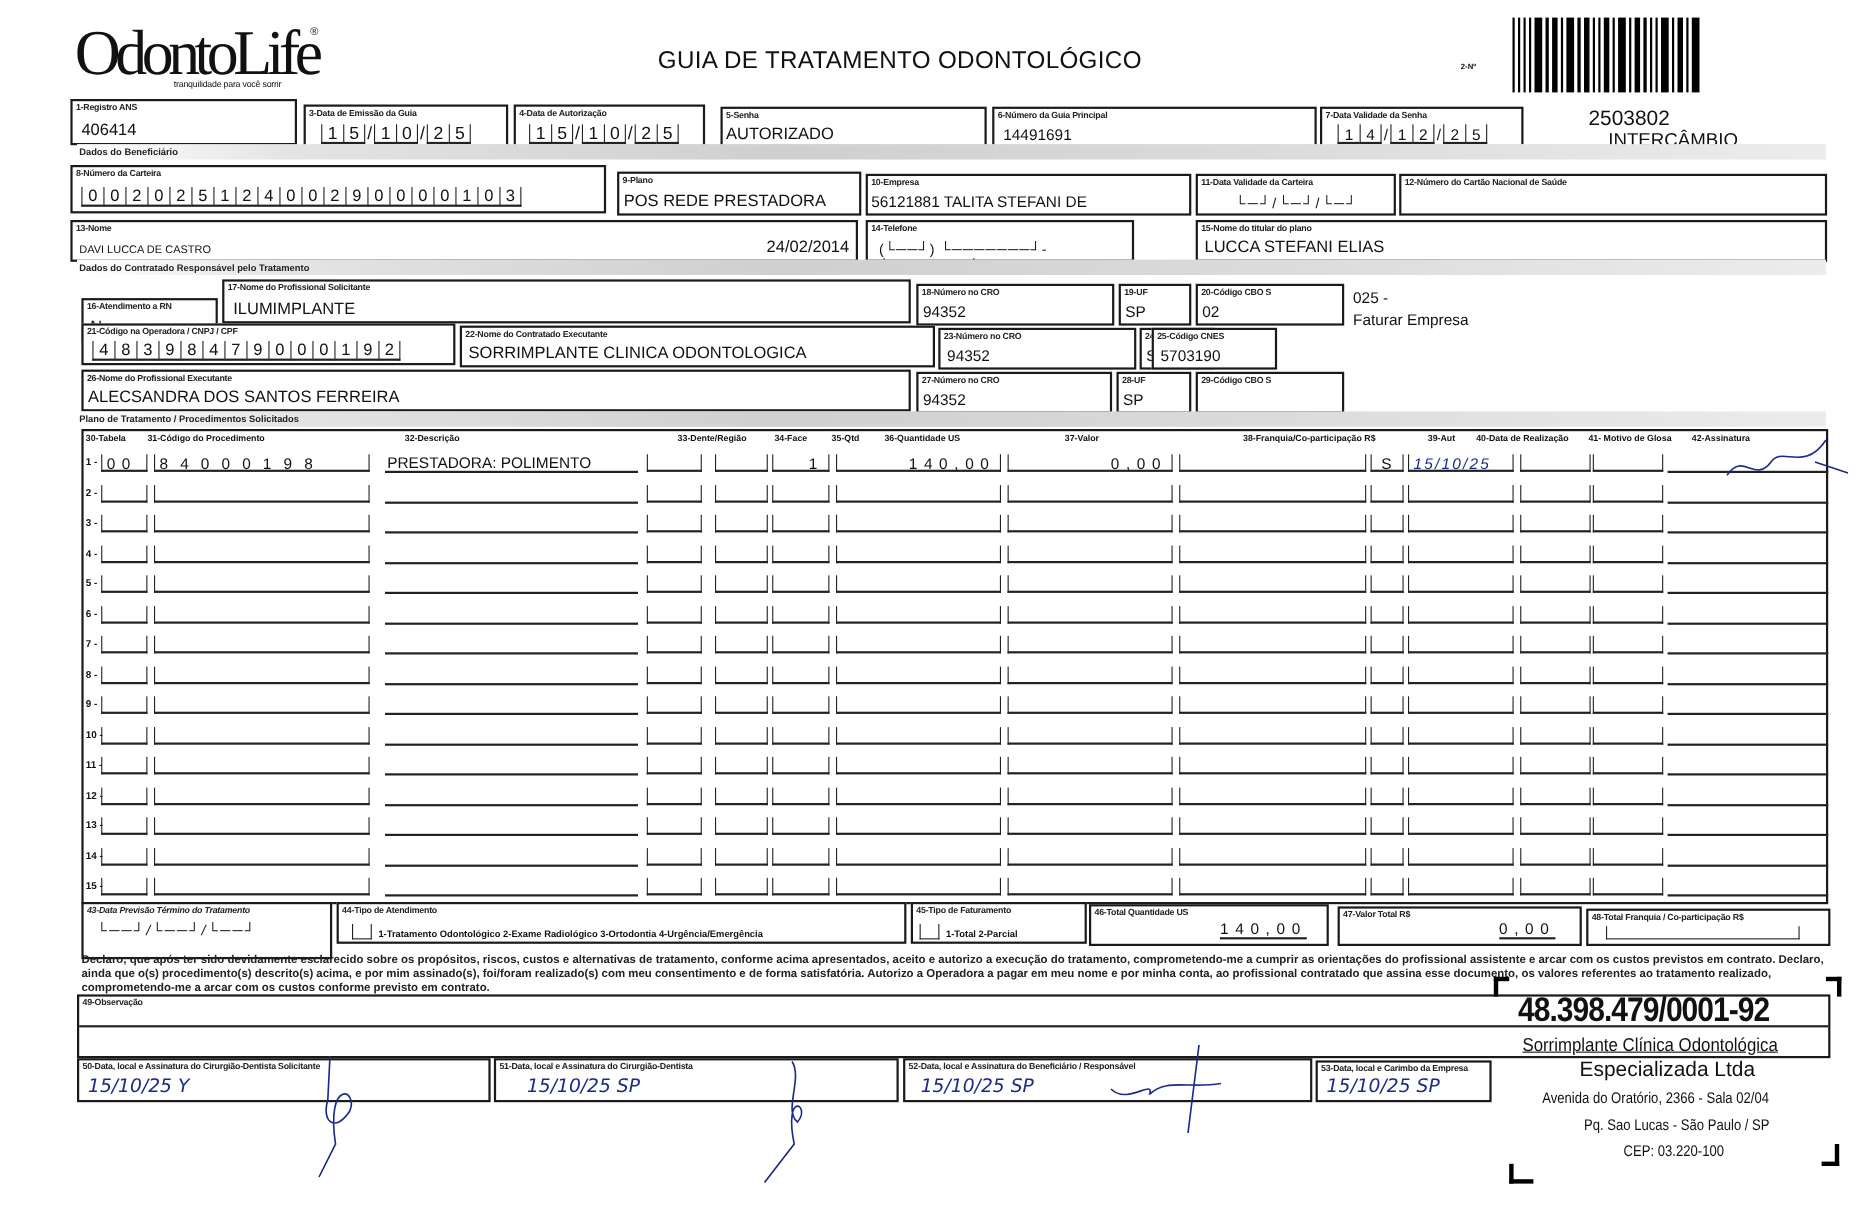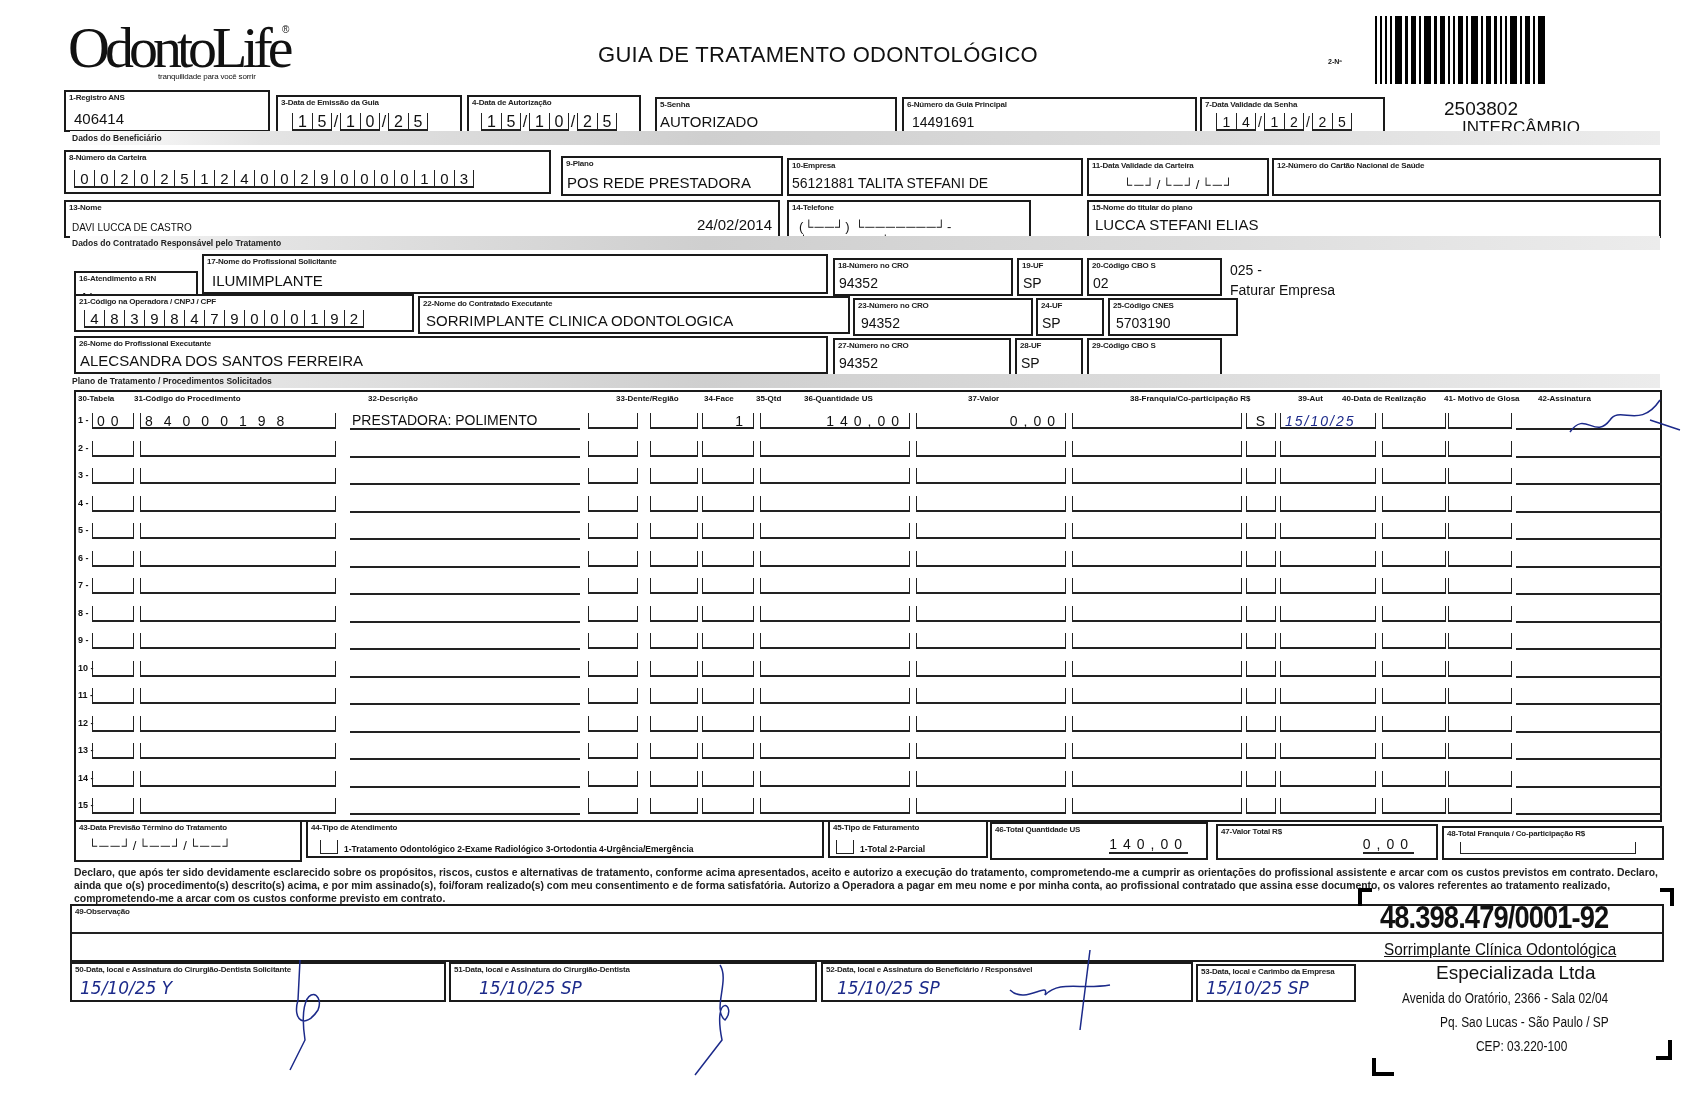--- a/index.html
+++ b/index.html
@@ -244,21 +244,21 @@
   <span class="val" style="font-size:15px;left:6px;">SORRIMPLANTE CLINICA ODONTOLOGICA</span>
 </div>
 <div class="box" style="left:853px;top:298px;width:180px;height:38px;">
   <span class="lbl">23-Número no CRO</span>
   <span class="val" style="font-size:14px;left:6px;">94352</span>
 </div>
 <div class="box" style="left:1036px;top:298px;width:68px;height:38px;">
   <span class="lbl">24-UF</span>
   <span class="val" style="font-size:14px;left:4px;">SP</span>
 </div>
-<div class="box" style="left:1108px;top:298px;width:130px;height:38px;">
+<div class="box" style="left:1047px;top:298px;width:114px;height:38px;">
   <span class="lbl">25-Código CNES</span>
   <span class="val" style="font-size:14px;left:6px;">5703190</span>
 </div>
 
 <div class="box" style="left:74px;top:336px;width:754px;height:38px;">
   <span class="lbl">26-Nome do Profissional Executante</span>
   <span class="val" style="font-size:15px;left:4px;">ALECSANDRA DOS SANTOS FERREIRA</span>
 </div>
 <div class="box" style="left:833px;top:338px;width:178px;height:38px;">
   <span class="lbl">27-Número no CRO</span>
@@ -540,21 +540,21 @@
         <span class="blank" style="left: 1170px; top: 7px; width: 30px;"></span>
         <span class="blank" style="left: 1204px; top: 7px; width: 96px;"></span>
         <span class="blank" style="left: 1306px; top: 7px; width: 64px;"></span>
         <span class="blank" style="left: 1372px; top: 7px; width: 64px;"></span>
         <span class="line" style="left: 274px; top: 6px; width: 230px; height: 18px; font-size: 14px; padding-left: 2px;"></span>
         <span class="line" style="left: 1440px; top: 6px; width: 146px; height: 18px;"></span>
       </div>
     </div>
 </div>
 
-<div class="box" style="left:74px;top:820px;width:228px;height:42px;">
+<div class="box" style="left:74px;top:820px;width:228px;height:52px;font-style:italic;">
   <span class="lbl">43-Data Previsão Término do Tratamento</span>
   <div class="abs" style="left:12px;top:16px;font-size:13px;letter-spacing:2px;">└──┘/└──┘/└──┘</div>
 </div>
 <div class="box" style="left:306px;top:820px;width:518px;height:38px;">
   <span class="lbl">44-Tipo de Atendimento</span>
   <span class="abs" style="left:12px;top:18px;width:18px;height:14px;border:1.5px solid #222;border-top:none;"></span>
   <span class="abs" style="left:36px;top:22px;font-size:8.5px;font-weight:bold;">1-Tratamento Odontológico  2-Exame Radiológico  3-Ortodontia  4-Urgência/Emergência</span>
 </div>
 <div class="box" style="left:828px;top:820px;width:160px;height:38px;">
   <span class="lbl">45-Tipo de Faturamento</span>

